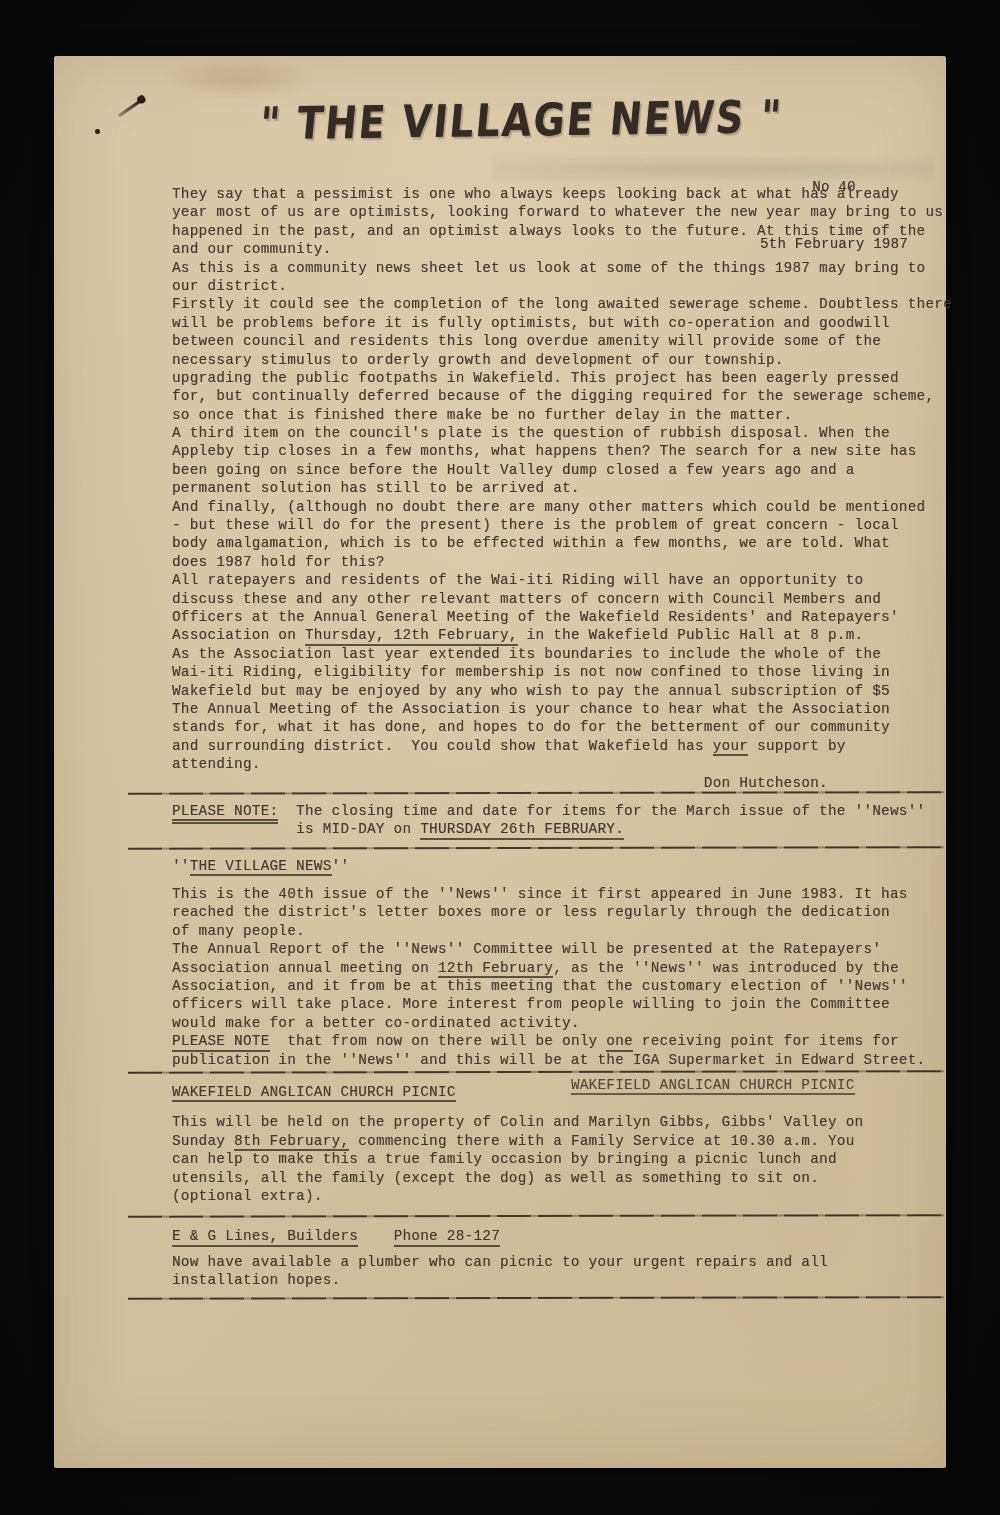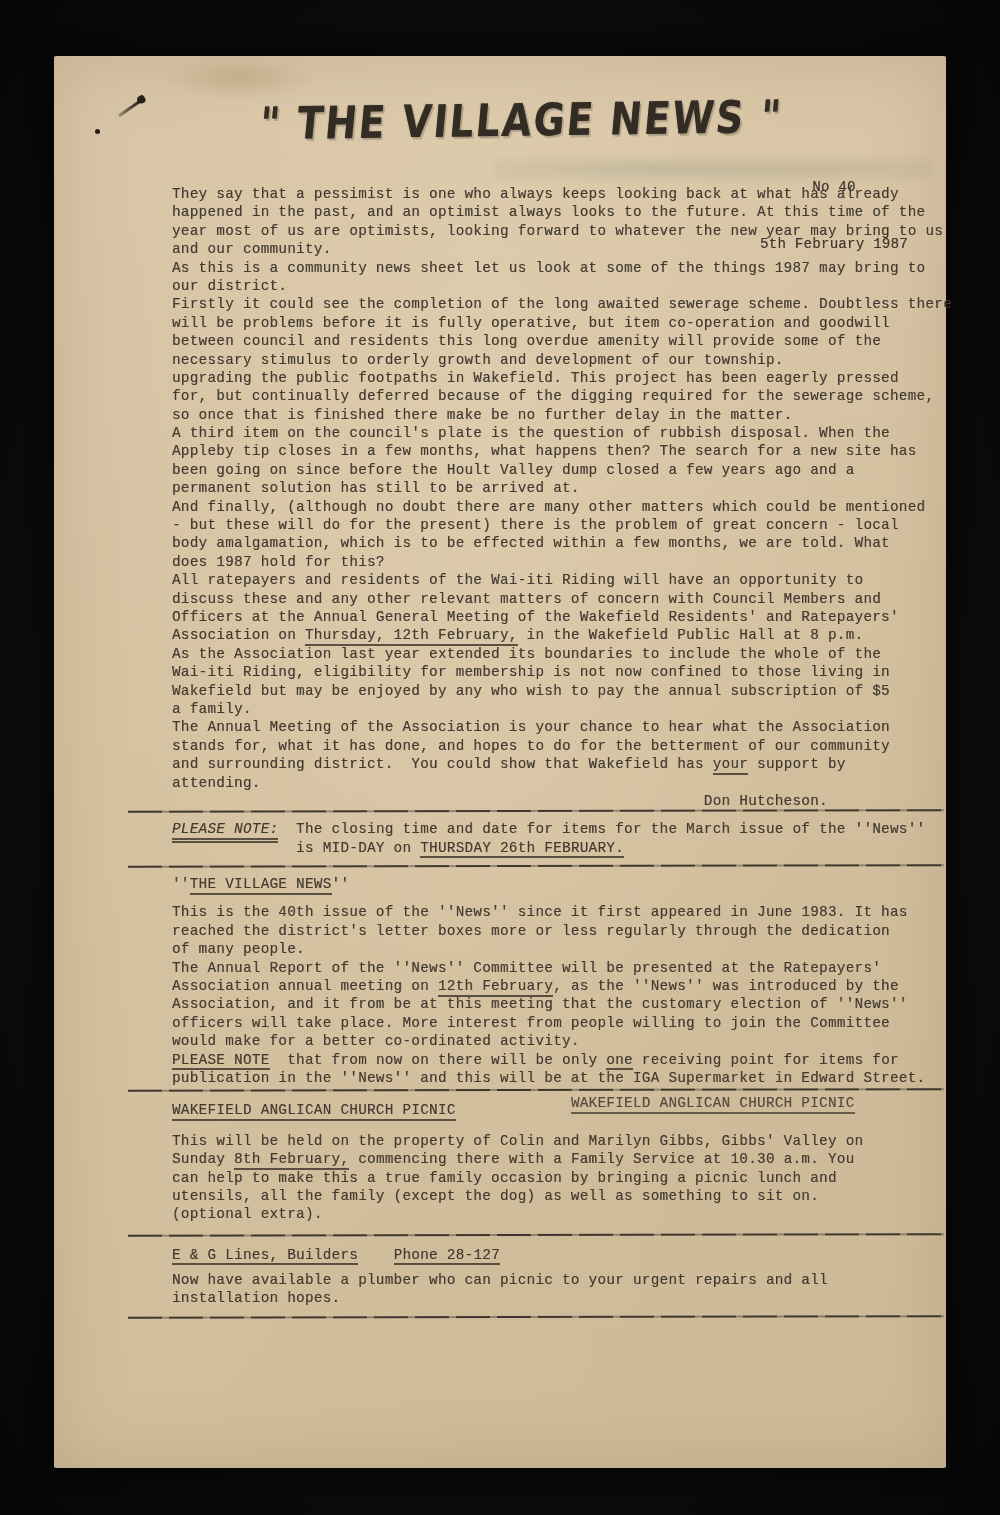--- a/index.html
+++ b/index.html
@@ -32,21 +32,21 @@
     transform:skewX(-6deg) rotate(-0.8deg) scaleY(1.18);transform-origin:left center;
     text-shadow:2px 2px 0 rgba(51,45,38,.22), 0 0 1px rgba(51,45,38,.55);}
   .issue{position:absolute;right:24px;top:46px;width:176px;text-align:center;
     font-size:14px;line-height:19px;color:#3e362d;letter-spacing:.3px;white-space:pre;
     text-shadow:.4px .3px 0 rgba(62,54,45,.45);}
   .content{position:absolute;left:76px;top:0;width:816px;padding-top:129px;
     font-size:14.2px;color:#423a31;letter-spacing:.35px;
     text-shadow:.4px .3px 0 rgba(62,54,45,.42);}
   .line{white-space:pre;line-height:18.4px;height:18.4px;overflow:visible;margin-left:42px;}
   .u{border-bottom:2px solid rgba(55,47,39,.78);padding-bottom:.5px;}
-  .u2{border-bottom:5px double rgba(55,47,39,.78);padding-bottom:.5px;font-style:italic;}
+  .u2{border-bottom:5px double rgba(55,47,39,.78);padding-bottom:.5px;}
   .ghost{position:relative;top:-7px;opacity:.88;}
   .rule{height:2px;width:100%;margin-left:-2px;
     background:repeating-linear-gradient(90deg, rgba(50,43,36,.92) 0 34px, rgba(50,43,36,.4) 34px 41px);
     transform:rotate(-0.12deg);}
   .gap{width:100%;}
 </style>
 </head>
 <body>
 
 <div class="stage">
@@ -58,48 +58,47 @@
     <div class="masthead">
       <span class="title">" THE VILLAGE NEWS "</span>
       <div class="issue">
         <div>No 40</div>
         <div>5th February 1987</div>
       </div>
     </div>
     <div class="content">
         <div class="para">
           <div class="line">They say that a pessimist is one who always keeps looking back at what has already</div>
+          <div class="line">year most of us are optimists, looking forward to whatever the new year may bring to us</div>
           <div class="line">happened in the past, and an optimist always looks to the future. At this time of the</div>
-          <div class="line">year most of us are optimists, looking forward to whatever the new year may bring to us</div>
           <div class="line">and our community.</div>
           <div class="line">As this is a community news sheet let us look at some of the things 1987 may bring to</div>
           <div class="line">our district.</div>
           <div class="line">Firstly it could see the completion of the long awaited sewerage scheme. Doubtless there</div>
-          <div class="line">will be problems before it is fully operative, but item co-operation and goodwill</div>
+          <div class="line">will be problems before it is fully optimists, but with co-operation and goodwill</div>
           <div class="line">between council and residents this long overdue amenity will provide some of the</div>
           <div class="line">necessary stimulus to orderly growth and development of our township.</div>
           <div class="line">upgrading the public footpaths in Wakefield. This project has been eagerly pressed</div>
           <div class="line">for, but continually deferred because of the digging required for the sewerage scheme,</div>
           <div class="line">so once that is finished there make be no further delay in the matter.</div>
           <div class="line">A third item on the council's plate is the question of rubbish disposal. When the</div>
           <div class="line">Appleby tip closes in a few months, what happens then? The search for a new site has</div>
           <div class="line">been going on since before the Hoult Valley dump closed a few years ago and a</div>
           <div class="line">permanent solution has still to be arrived at.</div>
           <div class="line">And finally, (although no doubt there are many other matters which could be mentioned</div>
           <div class="line">- but these will do for the present) there is the problem of great concern - local</div>
           <div class="line">body amalgamation, which is to be effected within a few months, we are told. What</div>
           <div class="line">does 1987 hold for this?</div>
           <div class="line">All ratepayers and residents of the Wai-iti Riding will have an opportunity to</div>
           <div class="line">discuss these and any other relevant matters of concern with Council Members and</div>
           <div class="line">Officers at the Annual General Meeting of the Wakefield Residents' and Ratepayers'</div>
           <div class="line">Association on <span class="u">Thursday, 12th February,</span> in the Wakefield Public Hall at 8 p.m.</div>
           <div class="line">As the Association last year extended its boundaries to include the whole of the</div>
           <div class="line">Wai-iti Riding, eligibility for membership is not now confined to those living in</div>
           <div class="line">Wakefield but may be enjoyed by any who wish to pay the annual subscription of $5</div>
-          <div class="line">a family.</div>
           <div class="line">The Annual Meeting of the Association is your chance to hear what the Association</div>
           <div class="line">stands for, what it has done, and hopes to do for the betterment of our community</div>
           <div class="line">and surrounding district.  You could show that Wakefield has <span class="u">your</span> support by</div>
           <div class="line">attending.</div>
           <div class="line">                                                            Don Hutcheson.</div>
         </div>
         <div class="rule"></div>
         <div class="gap" style="height: 8px;"></div>
         <div class="para">
           <div class="line"><span class="u2">PLEASE NOTE:</span>  The closing time and date for items for the March issue of the ''News''</div>

